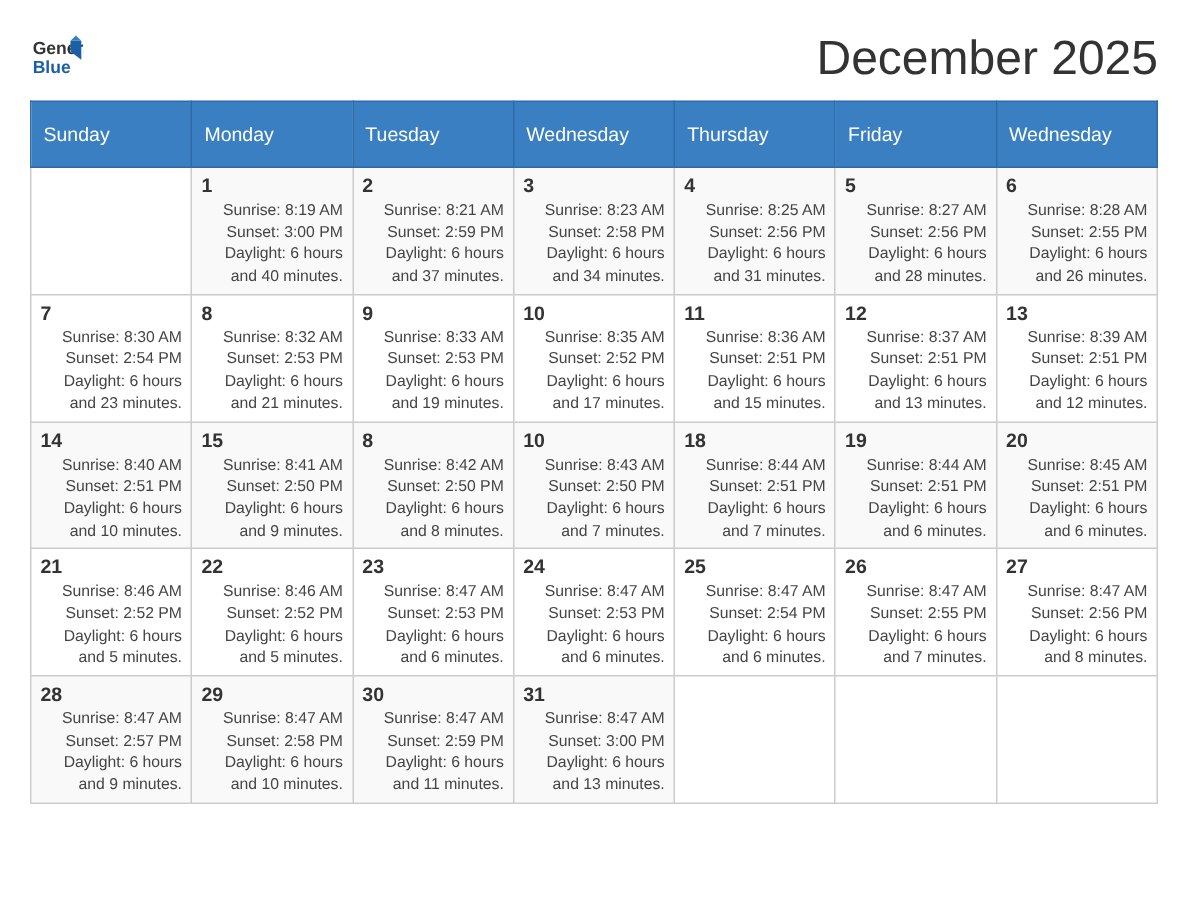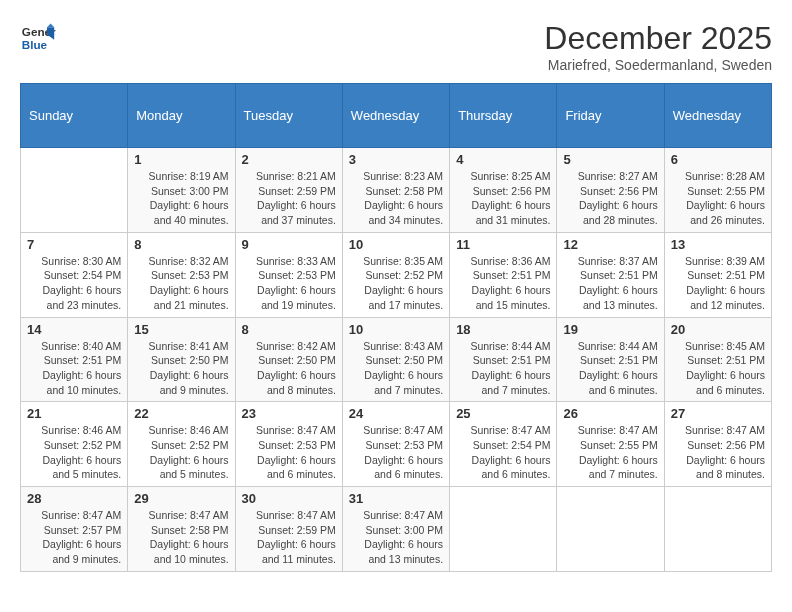--- a/index.html
+++ b/index.html
@@ -39,21 +39,21 @@
       color: #555;
     }
     .calendar {
       width: 100%;
       border-collapse: collapse;
       font-size: 11px;
     }
     .calendar thead th {
       background-color: #3a7fc1;
       color: #fff;
-      padding: 24px 8px;
+      padding: 14px 8px;
       text-align: left;
       font-size: 13px;
       font-weight: normal;
       border: 1px solid #2d6aaa;
     }
     .calendar tbody td {
       border: 1px solid #ccc;
       padding: 4px 6px;
       vertical-align: top;
       width: calc(100% / 7);
@@ -90,21 +90,20 @@
   <div class="logo">
     <svg class="logo-icon" viewBox="0 0 40 40">
       <text x="2" y="18" font-size="13" font-weight="bold" fill="#333">General</text>
       <text x="2" y="32" font-size="13" font-weight="bold" fill="#1a5fa8">Blue</text>
       <polygon points="30,8 38,8 38,22 30,16" fill="#1a5fa8"></polygon>
       <polygon points="30,8 38,8 34,4" fill="#3a7fc1"></polygon>
     </svg>
   </div>
   <div class="title-area">
     <div class="month-title">December 2025</div>
-    <div class="subtitle">Mariefred, Soedermanland, Sweden</div>
   </div>
 </div>
 
 <table class="calendar">
   <thead>
     <tr>
       <th>Sunday</th>
       <th>Monday</th>
       <th>Tuesday</th>
       <th>Wednesday</th>

